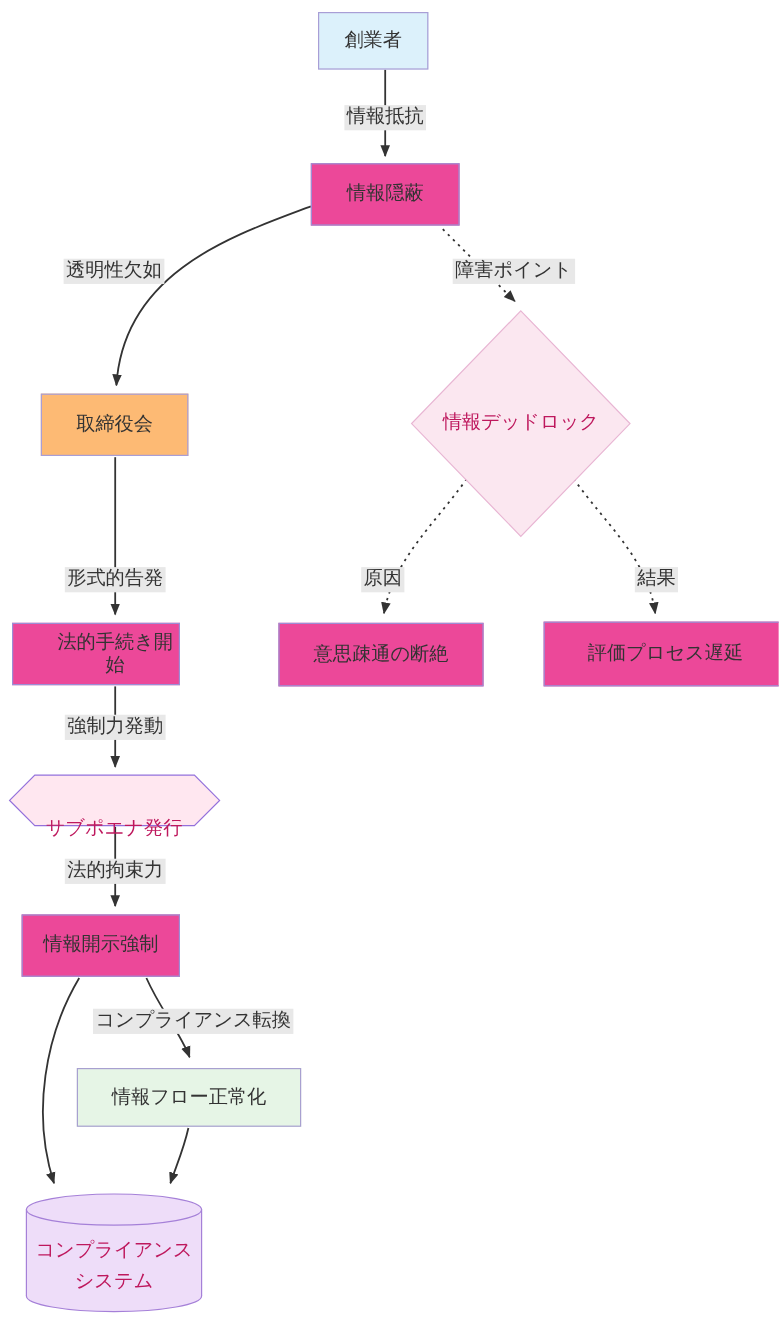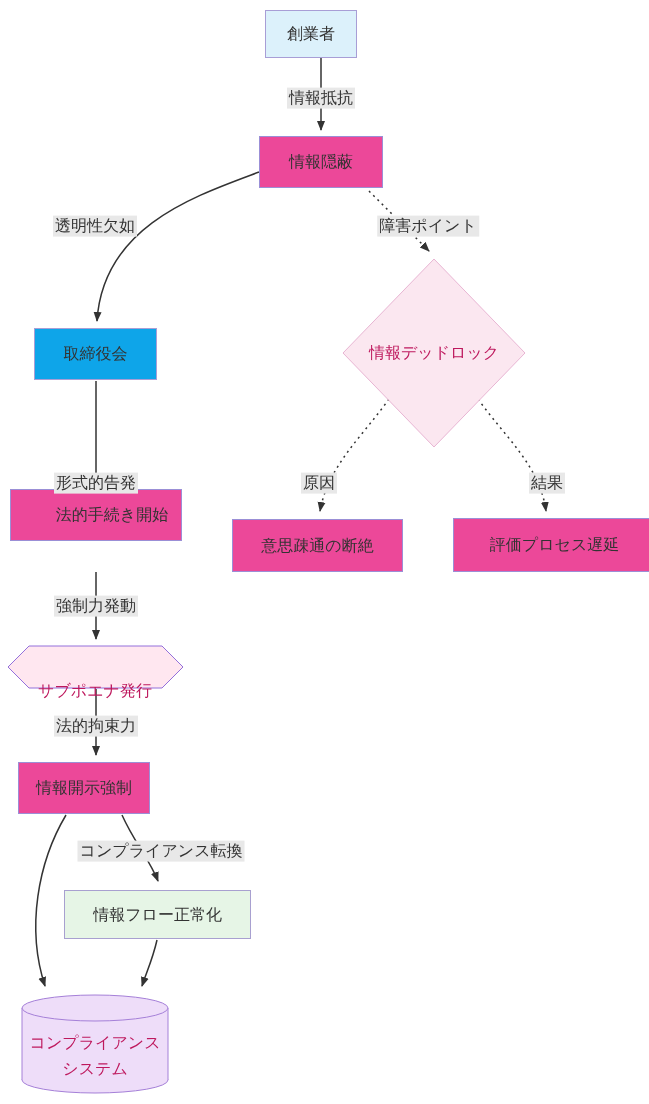--- a/index.html
+++ b/index.html
@@ -9,21 +9,21 @@
     overflow:hidden;
   }
   svg.edge-layer { position:absolute; left:0; top:0; width:649px; height:1104px; }
   .node {
     position:absolute; box-sizing:border-box; display:flex;
     align-items:center; justify-content:center; text-align:center;
     font-size:16px; line-height:1.2; border:1px solid #9370db; color:#333333;
   }
   .fill-lavender { background:#ec4899; border-color:#9b8fd6; }
   .fill-blue     { background:#dcf1fb; border-color:#a89ed6; }
-  .fill-orange   { background:#0ea5e9; border-color:#a89ed6;text-align:center; }
+  .fill-orange   { background:#fdba74; border-color:#a89ed6;text-align:center; }
   .fill-green    { background:#e6f5e6; border-color:#a8a0d0; }
   .edge-label {
     position:absolute; transform:translate(-50%,-50%);
     background:#e8e8e8; padding:0 2px; font-size:16px; line-height:1.3;
     white-space:nowrap; color:#333333;
   }
   .shape-label {
     position:absolute; transform:translate(-50%,-50%);
     font-size:16px; line-height:1.65; text-align:center; white-space:nowrap;
     color:#be185d;
@@ -71,21 +71,21 @@
       <ellipse class="cyl-fill" cx="95" cy="1008" rx="73" ry="13"></ellipse>
     </g>
   </svg>
 
   <div class="node fill-blue" style="left:265px; top:10px; width:92px; height:48px;">創業者</div>
 
   <div class="node fill-lavender" style="left:259px; top:136px; width:124px; height:52px;">情報隠蔽</div>
 
   <div class="node fill-orange" style="left:34px; top:328px; width:123px; height:52px;">取締役会</div>
 
-  <div class="node fill-lavender" style="left:10px; top:489px; width:172px; height:52px;padding-left:32px;">法的手続き開始</div>
+  <div class="node fill-lavender" style="left:10px; top:519px; width:140px; height:52px;padding-left:32px;">法的手続き開始</div>
 
   <div class="node fill-lavender" style="left:232px; top:519px; width:171px; height:53px;">意思疎通の断絶</div>
 
   <div class="node fill-lavender" style="left:453px; top:518px; width:203px; height:54px;">評価プロセス遅延</div>
 
   <div class="node fill-lavender" style="left:18px; top:762px; width:132px; height:52px;">情報開示強制</div>
 
   <div class="node fill-green" style="left:64px; top:890px; width:187px; height:49px;">情報フロー正常化</div>
 
   <div class="shape-label" style="left:434px; top:353px;">情報デッドロック</div>

